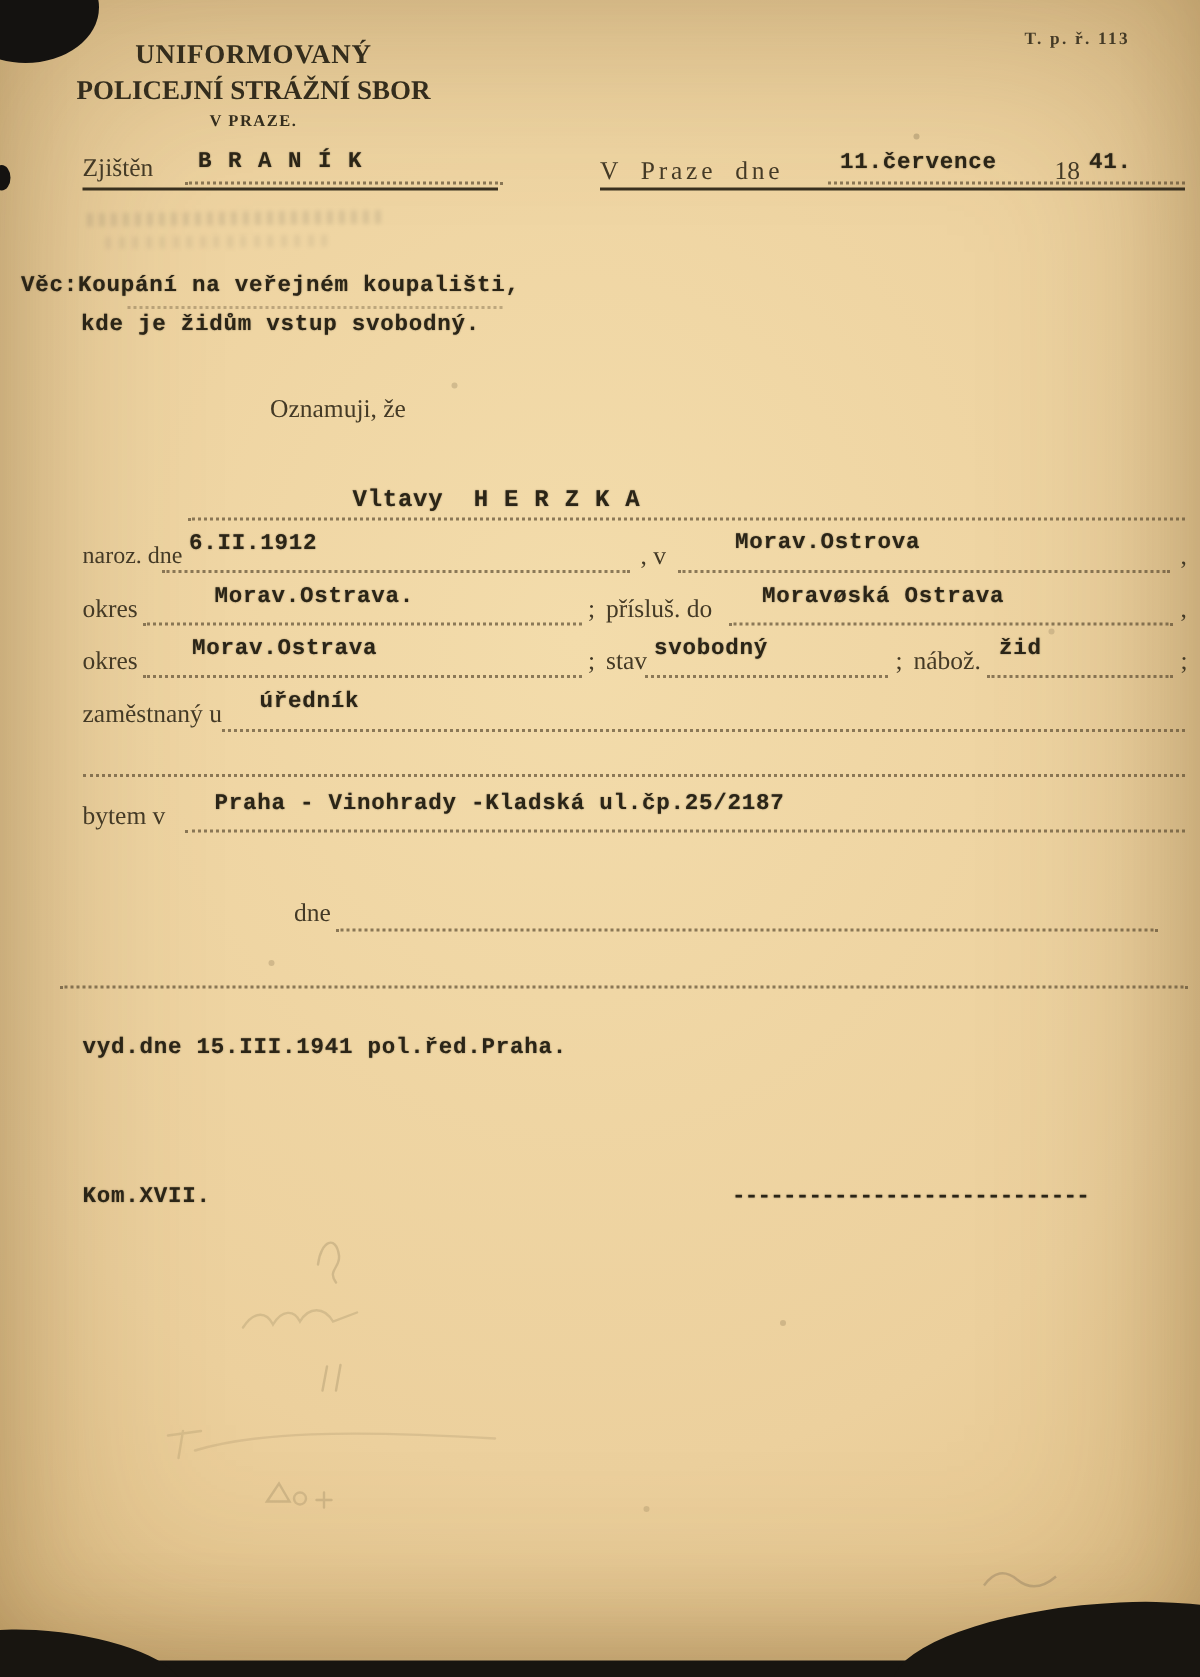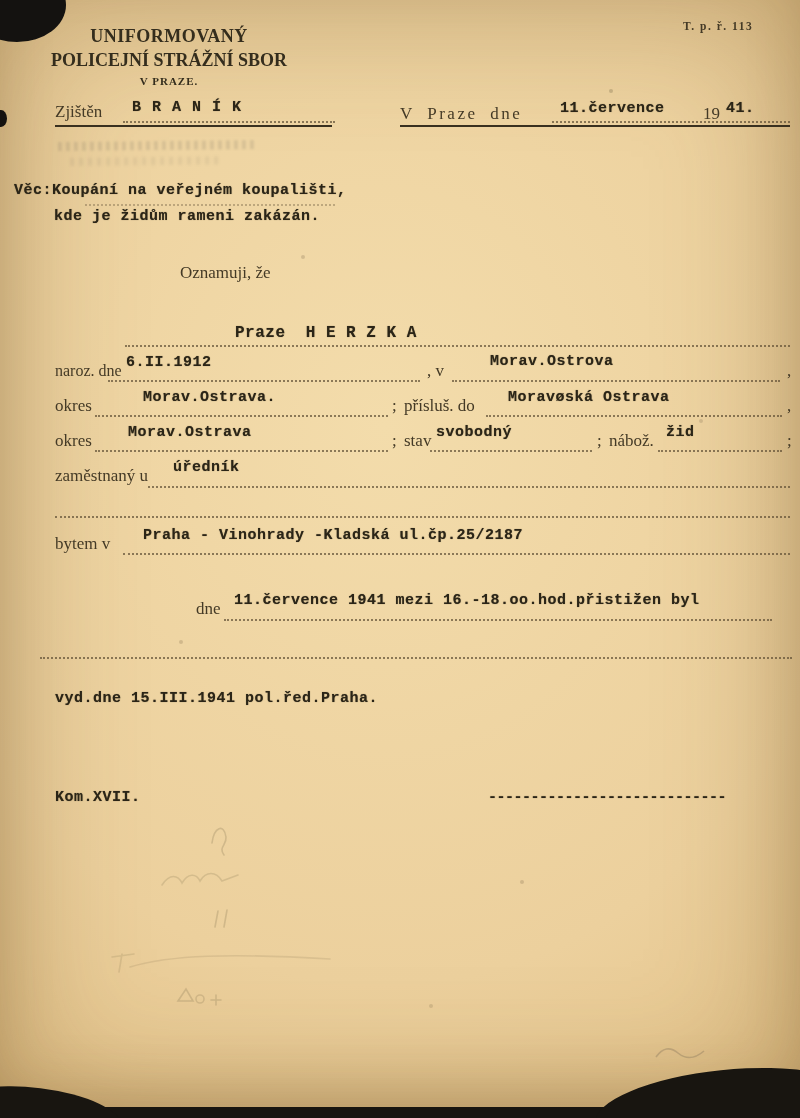--- a/index.html
+++ b/index.html
@@ -79,32 +79,32 @@
     <div style="font-size:11px;margin-top:4px;letter-spacing:1px">V PRAZE.</div>
   </div>
 
   <div class="abs serif" style="left:55px;top:102px">Zjištěn</div>
   <div class="abs typed" style="left:132px;top:99px;letter-spacing:1px">B R A N Í K</div>
   <div class="abs dotted" style="left:123px;top:121px;width:212px"></div>
   <div class="abs solid-rule" style="left:55px;top:125px;width:277px"></div>
 
   <div class="abs serif" style="left:400px;top:104px;letter-spacing:2.5px;word-spacing:6px">V Praze dne</div>
   <div class="abs typed" style="left:560px;top:100px">11.července</div>
-  <div class="abs serif" style="left:703px;top:104px">19</div>
+  <div class="abs serif" style="left:703px;top:104px">18</div>
   <div class="abs typed" style="left:726px;top:100px">41.</div>
   <div class="abs dotted" style="left:552px;top:121px;width:238px"></div>
   <div class="abs solid-rule" style="left:400px;top:125px;width:390px"></div>
 
   <div class="abs typed" style="left:14px;top:182px">Věc:Koupání na veřejném koupališti,</div>
   <div class="abs dotted" style="left:85px;top:204px;width:250px;opacity:.5"></div>
-  <div class="abs typed" style="left:54px;top:208px">kde je židům rameni zakázán.</div>
+  <div class="abs typed" style="left:54px;top:208px">kde je židům vstup svobodný.</div>
 
   <div class="abs serif" style="left:180px;top:263px">Oznamuji, že</div>
 
-  <div class="abs typed" style="left:235px;top:324px;font-size:16px">Praze  H E R Z K A</div>
+  <div class="abs typed" style="left:235px;top:324px;font-size:16px">Vltavy  H E R Z K A</div>
   <div class="abs dotted" style="left:125px;top:345px;width:665px"></div>
 
   <div class="abs serif" style="left:55px;top:361px;font-size:16px">naroz. dne</div>
   <div class="abs typed" style="left:126px;top:354px">6.II.1912</div>
   <div class="abs dotted" style="left:108px;top:380px;width:312px"></div>
   <div class="abs serif" style="left:427px;top:361px">, v</div>
   <div class="abs typed" style="left:490px;top:353px">Morav.Ostrova</div>
   <div class="abs dotted" style="left:452px;top:380px;width:328px"></div>
   <div class="abs serif" style="left:787px;top:361px">,</div>
 
@@ -134,20 +134,19 @@
   <div class="abs typed" style="left:173px;top:459px">úředník</div>
   <div class="abs dotted" style="left:148px;top:486px;width:642px"></div>
 
   <div class="abs dotted" style="left:55px;top:516px;width:735px"></div>
 
   <div class="abs serif" style="left:55px;top:534px">bytem v</div>
   <div class="abs typed" style="left:143px;top:527px">Praha - Vinohrady -Kladská ul.čp.25/2187</div>
   <div class="abs dotted" style="left:123px;top:553px;width:667px"></div>
 
   <div class="abs serif" style="left:196px;top:599px">dne</div>
-  <div class="abs typed" style="left:234px;top:592px">11.července 1941 mezi 16.-18.oo.hod.přistižen byl</div>
   <div class="abs dotted" style="left:224px;top:619px;width:548px"></div>
   <div class="abs dotted" style="left:40px;top:657px;width:752px"></div>
   <div class="abs typed" style="left:55px;top:690px">vyd.dne 15.III.1941 pol.řed.Praha.</div>
 
   <div class="abs typed" style="left:55px;top:789px">Kom.XVII.</div>
   <div class="abs typed" style="left:488px;top:789px;letter-spacing:-.5px">----------------------------</div>
 </div>
 
 </body></html>

